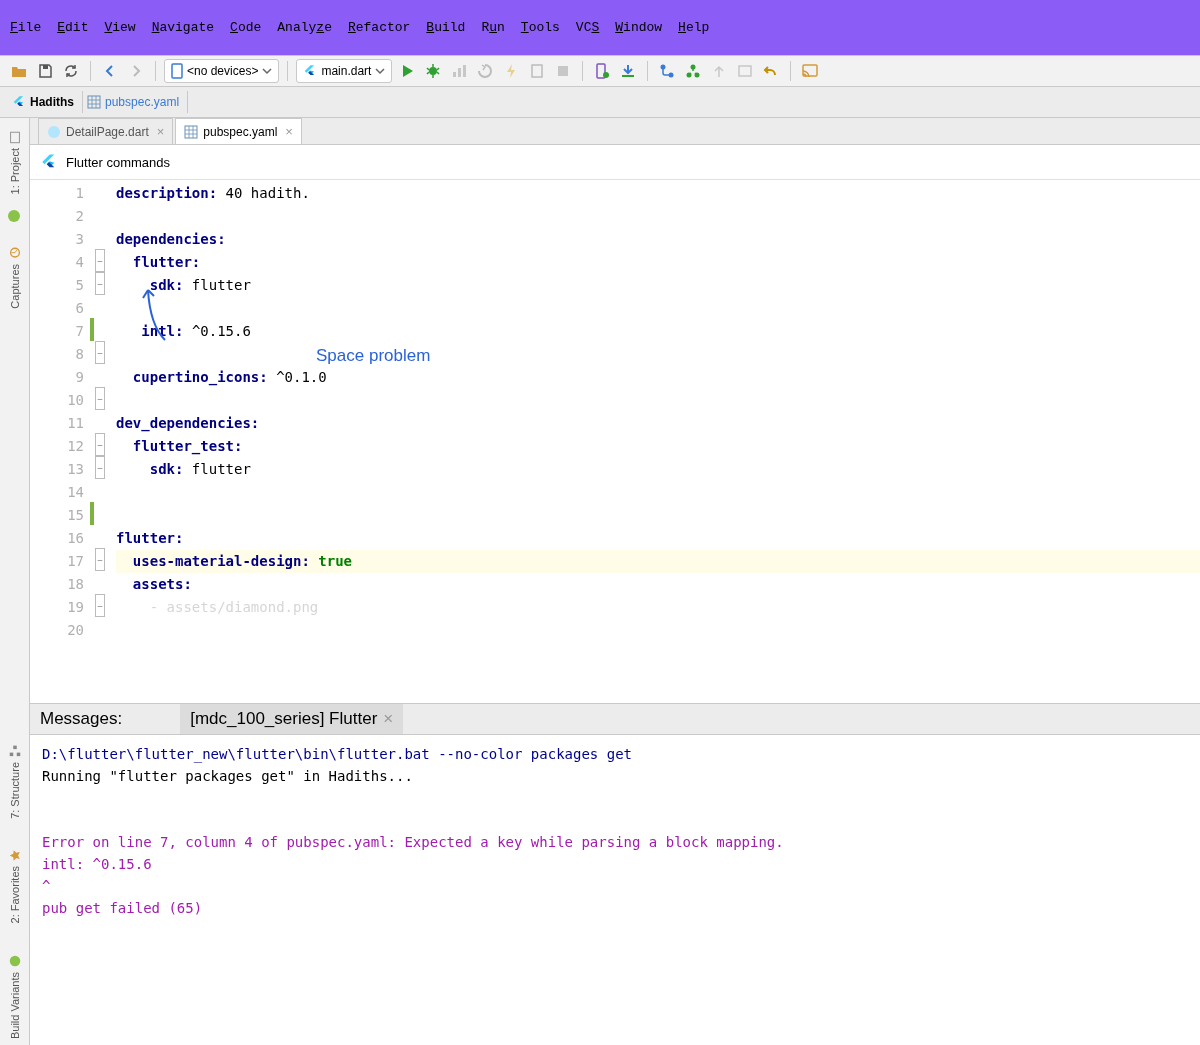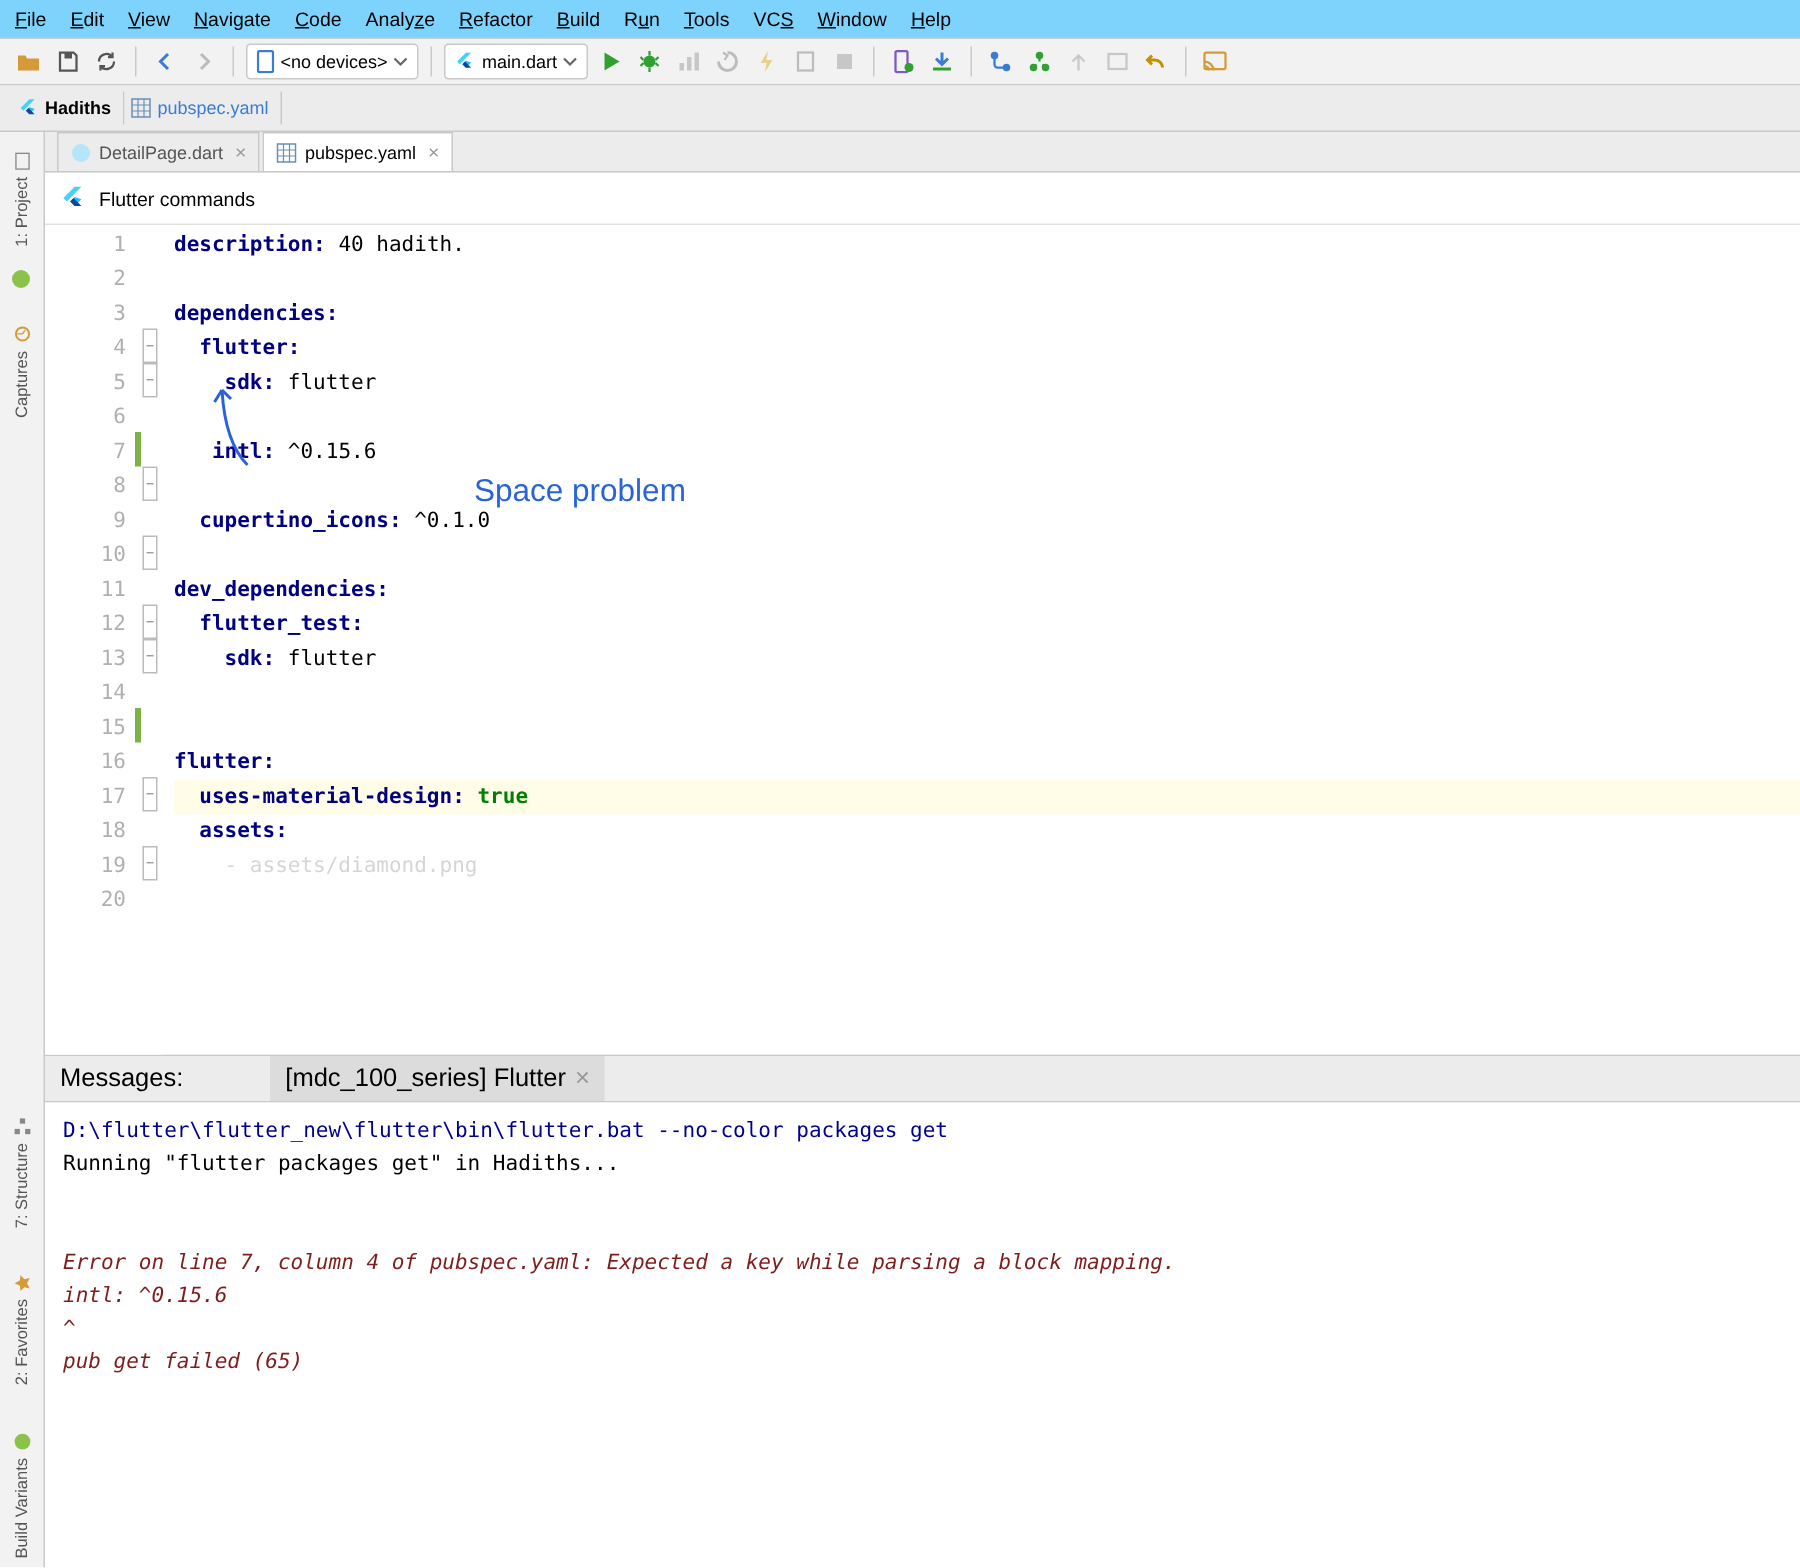--- a/index.html
+++ b/index.html
@@ -1,17 +1,17 @@
 <!DOCTYPE html>
 <html><head>
 <meta charset="utf-8">
 <style>
 * { box-sizing: border-box; margin: 0; padding: 0; }
 body { font-family: "Segoe UI", Tahoma, sans-serif; font-size: 12px; background: #fff; color: #000; width: 1200px; height: 1045px; overflow: hidden; display: flex; flex-direction: column; }
-.menubar { display: flex; gap: 16px; padding: 5px 10px; border-bottom: 1px solid #c9c9c9; background: #7dd3fc; font-size: 13px; }
+.menubar { display: flex; gap: 16px; padding: 20px 10px; border-bottom: 1px solid #c9c9c9; background: #8b5cf6; font-size: 13px; font-family: Liberation Mono, monospace; }
 .menubar span { cursor: default; }
 .menubar span u { text-decoration: underline; }
 .toolbar { display: flex; align-items: center; gap: 4px; padding: 3px 8px; border-bottom: 1px solid #c9c9c9; background: #f2f2f2; }
 .tbtn { width: 22px; height: 22px; display: flex; align-items: center; justify-content: center; border-radius: 3px; }
 .tsep { width: 1px; height: 20px; background: #c9c9c9; margin: 0 4px; }
 .device-sel, .run-sel { display: flex; align-items: center; border: 1px solid #c9c9c9; border-radius: 3px; background: #fff; padding: 2px 6px; gap: 4px; height: 24px; }
 .breadcrumb { display: flex; align-items: center; padding: 4px 8px; background: #ececec; border-bottom: 1px solid #c9c9c9; font-size: 12px; }
 .bc-item { display: flex; align-items: center; gap: 4px; padding: 2px 8px 2px 4px; background: #ececec; position: relative; border-right: 1px solid #c9c9c9; height: 22px;}
 .main-area { display: flex; flex: 1; min-height: 0; }
 .left-gutter { width: 30px; background: #f2f2f2; border-right: 1px solid #c9c9c9; display: flex; flex-direction: column; align-items: center; padding-top: 6px; gap: 18px; }
@@ -26,31 +26,31 @@
 .code-area { display: flex; flex: 1; min-height: 0; background: #fff; font-family: Consolas, Menlo, monospace; font-size: 14px; position: relative; }
 .gutter { width: 62px; background: #fff; border-right: 0; text-align: right; color: #b0b0b0; padding: 2px 8px 0 0; user-select: none; }
 .gutter div { height: 23px; line-height: 23px; }
 .foldcol { width: 16px; background: #fff; border-right: 0; }
 .foldcol div { height: 23px; display:flex; align-items:center; justify-content:center; }
 .code { flex: 1; padding: 2px 0 0 8px; position: relative; }
 .cline { height: 23px; line-height: 23px; white-space: pre; }
 .cline.highlight { background: #fffde7; }
 .kw { color: #000080; font-weight: bold; }
 .str { color: #008000; font-weight: bold; }
-.annotation { position: absolute; color: #2962d9; font-size: 21px; top: 166px; left: 208px; font-family: "Segoe UI", sans-serif; font-weight: 400; }
+.annotation { position: absolute; color: #2962d9; font-size: 17px; top: 166px; left: 208px; font-family: "Segoe UI", sans-serif; font-weight: 400; }
 .arrow { position: absolute; top: 105px; left: 32px; color:#2962d9; }
 .status-line { padding: 4px 110px; color: #8a8a8a; font-size: 12px; border-top: 1px solid #e8e8e8; background:#fff;}
 .status-line .sep { margin: 0 6px; color:#bbb;}
 .messages-hdr { display: flex; align-items: center; background: #ececec; border-top: 1px solid #c9c9c9; border-bottom: 1px solid #c9c9c9; font-size: 17px; }
 .messages-hdr .label { padding: 5px 10px; }
 .messages-hdr .msgtab { padding: 5px 10px; background: #dcdcdc; display: flex; align-items: center; gap: 6px; margin-left: 48px; }
 .messages-hdr .msgtab .close { color: #999; }
 .console { font-family: Consolas, Menlo, monospace; font-size: 14px; padding: 8px 12px; flex-shrink: 0; height: 310px; background:#fff; overflow:auto; }
 .console .blue { color: #000090; }
-.console .err { color: #7f1d1d; font-style: italic; }
+.console .err { color: #a21caf; }
 .flutter-logo { width:14px; height:14px; }
 svg { display:block; }
 .fold-mark { width:10px; height:10px; border:1px solid #bbb; font-size:9px; line-height:8px; text-align:center; color:#888; background:#fff; }
 .green-bar { position:absolute; width:4px; background:#7cb342; }
 </style>
 </head>
 <body>
 
 <div class="menubar">
   <span><u>F</u>ile</span>

